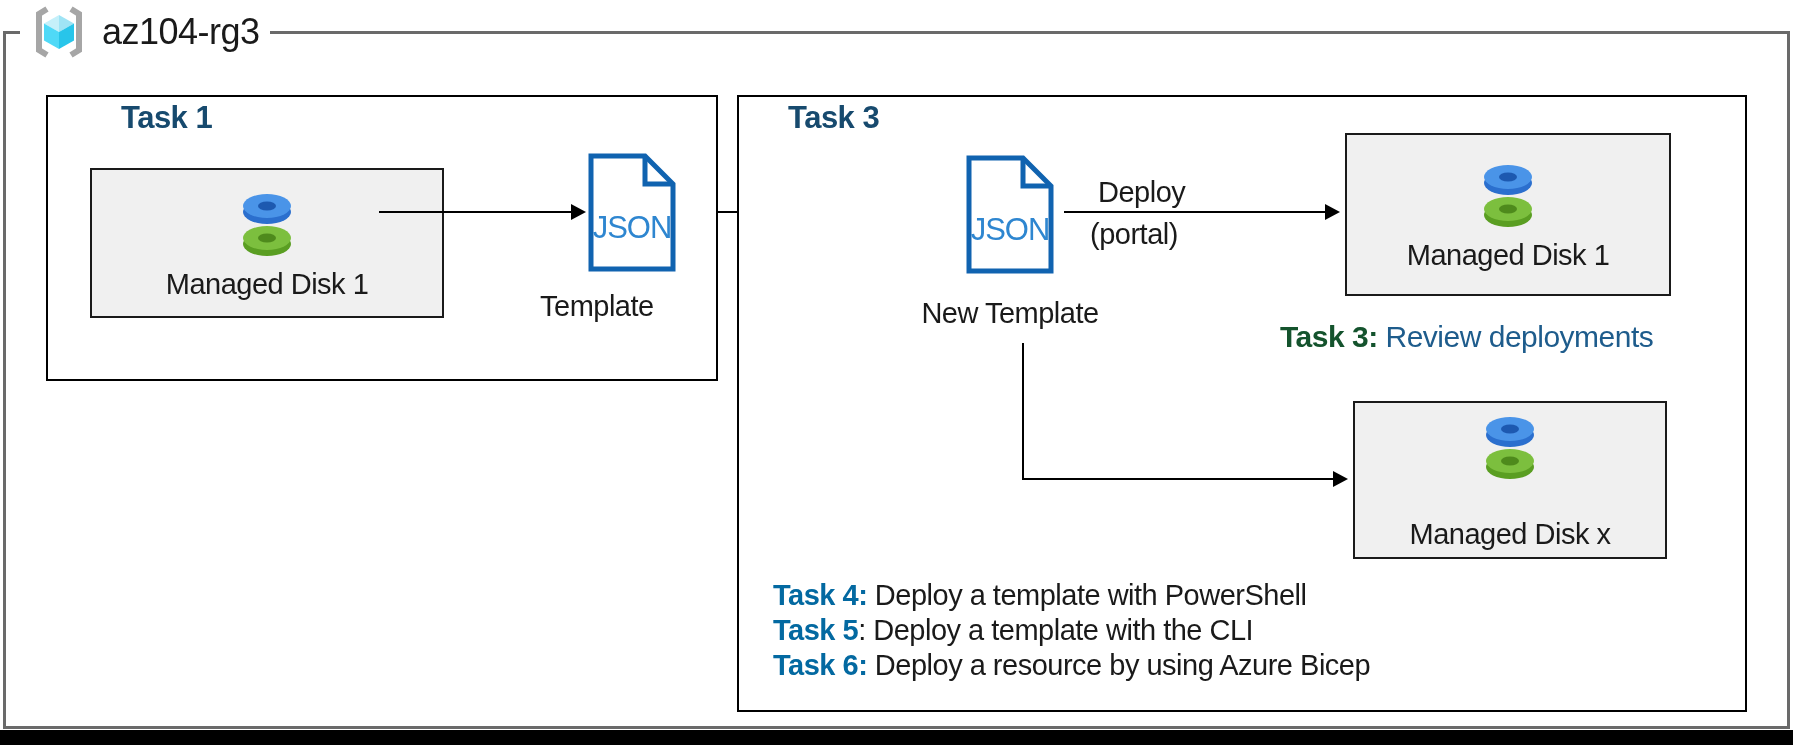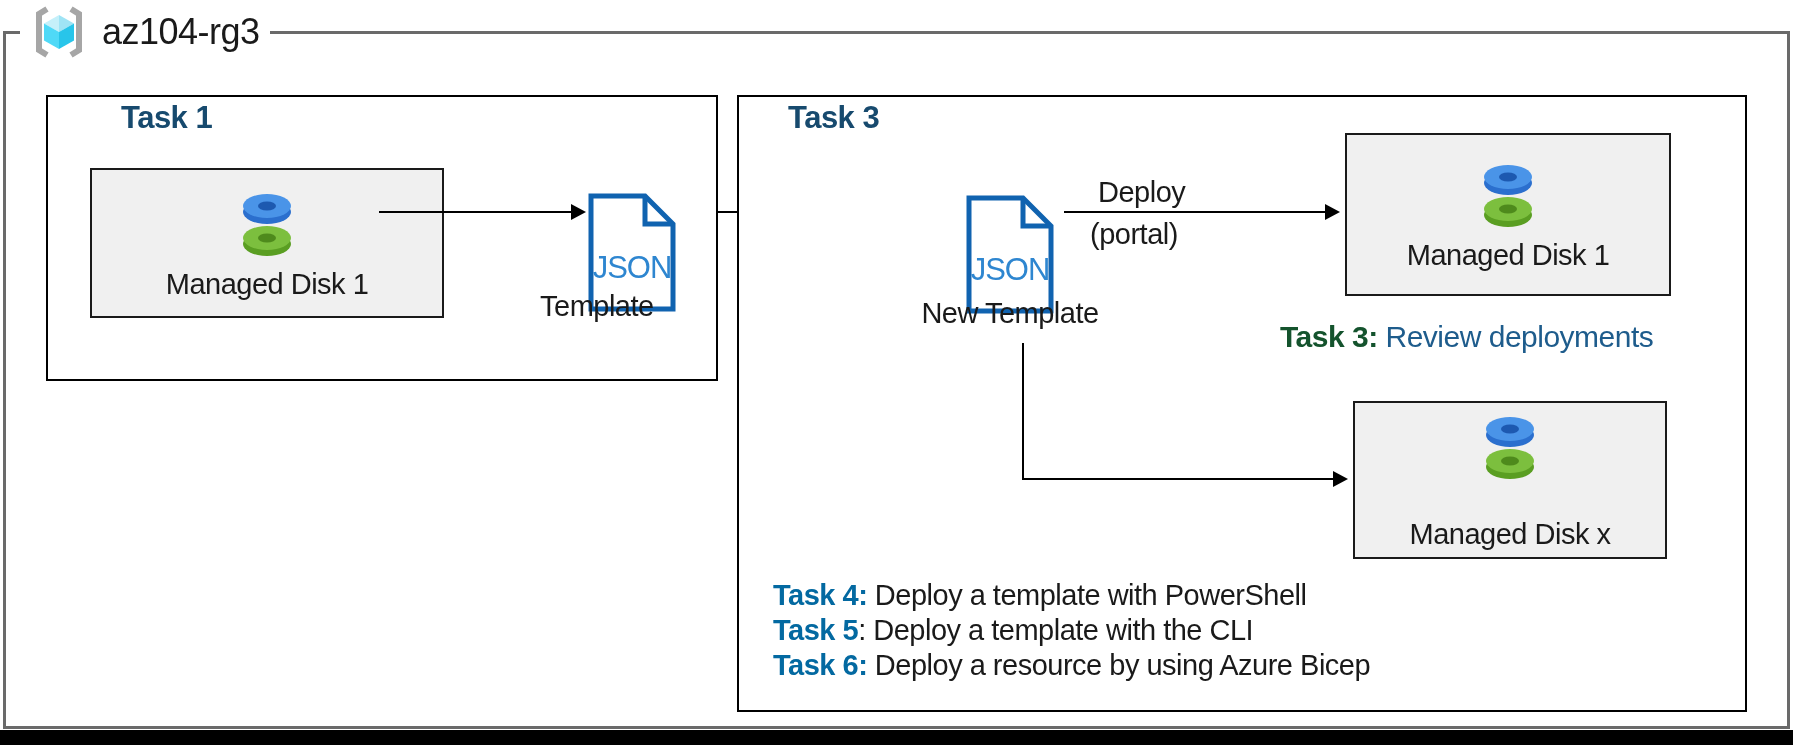--- a/index.html
+++ b/index.html
@@ -28,21 +28,21 @@
   
   .disk-box{
     position:absolute;background:#f0f0f0;border:2px solid #1a1a1a;box-sizing:border-box;
     display:flex;flex-direction:column;align-items:center;justify-content:center;gap:10px;
   }
   .disk-box .disk-label{font-size:29px;color:#1a1a1a;letter-spacing:-0.5px;white-space:nowrap;}
   .disk-box1{left:90px;top:168px;width:354px;height:150px;}
   .disk-box2{left:1345px;top:133px;width:326px;height:163px;}
   .disk-box3{left:1353px;top:401px;width:314px;height:158px;gap:37px;}
   
-  .json-icon{position:absolute;width:88px;height:139px;margin-top:40px;}
+  .json-icon{position:absolute;width:88px;height:139px;}
   .json-icon svg{position:absolute;left:0;top:0;}
   .json-icon .json-text{
     position:absolute;left:0;top:57px;width:100%;text-align:center;
     font-size:31px;color:#2e86d0;letter-spacing:-1px;
   }
   .json-icon-1{left:588px;top:153px;}
   .json-icon-2{left:966px;top:155px;}
   .diagram-label{
     position:absolute;font-size:29px;color:#1a1a1a;letter-spacing:-0.5px;white-space:nowrap;
   }

